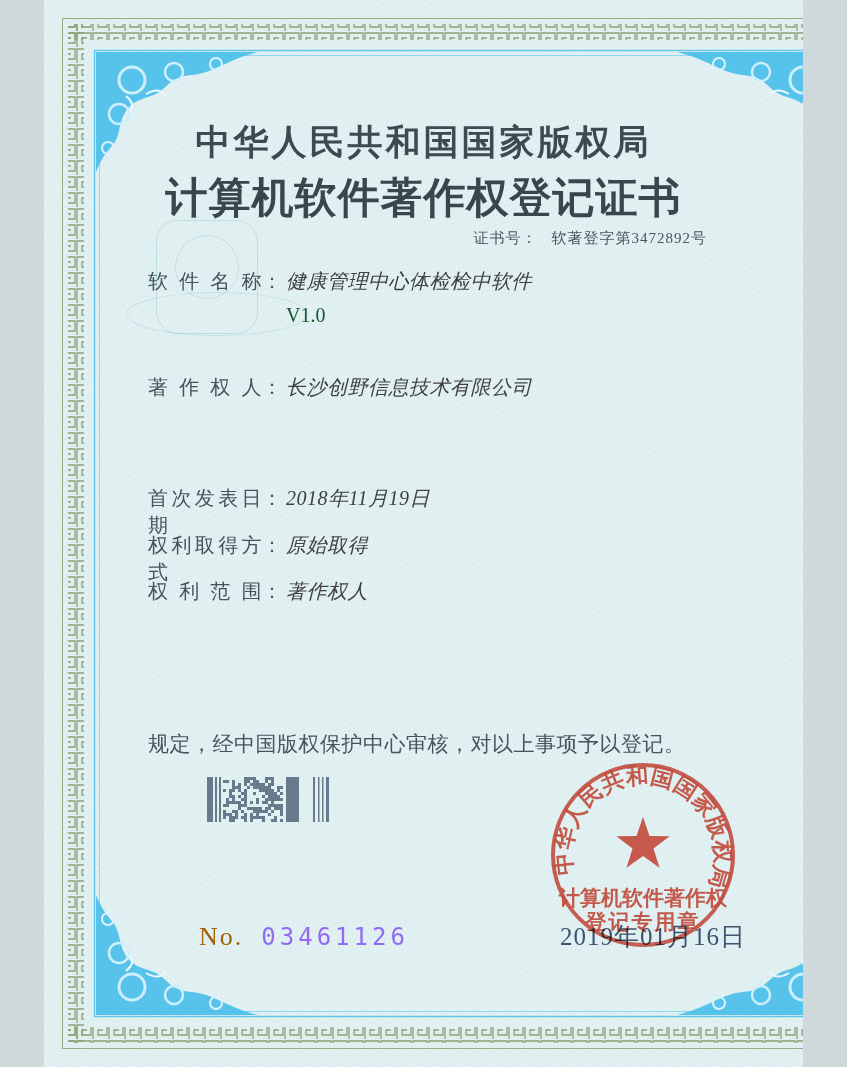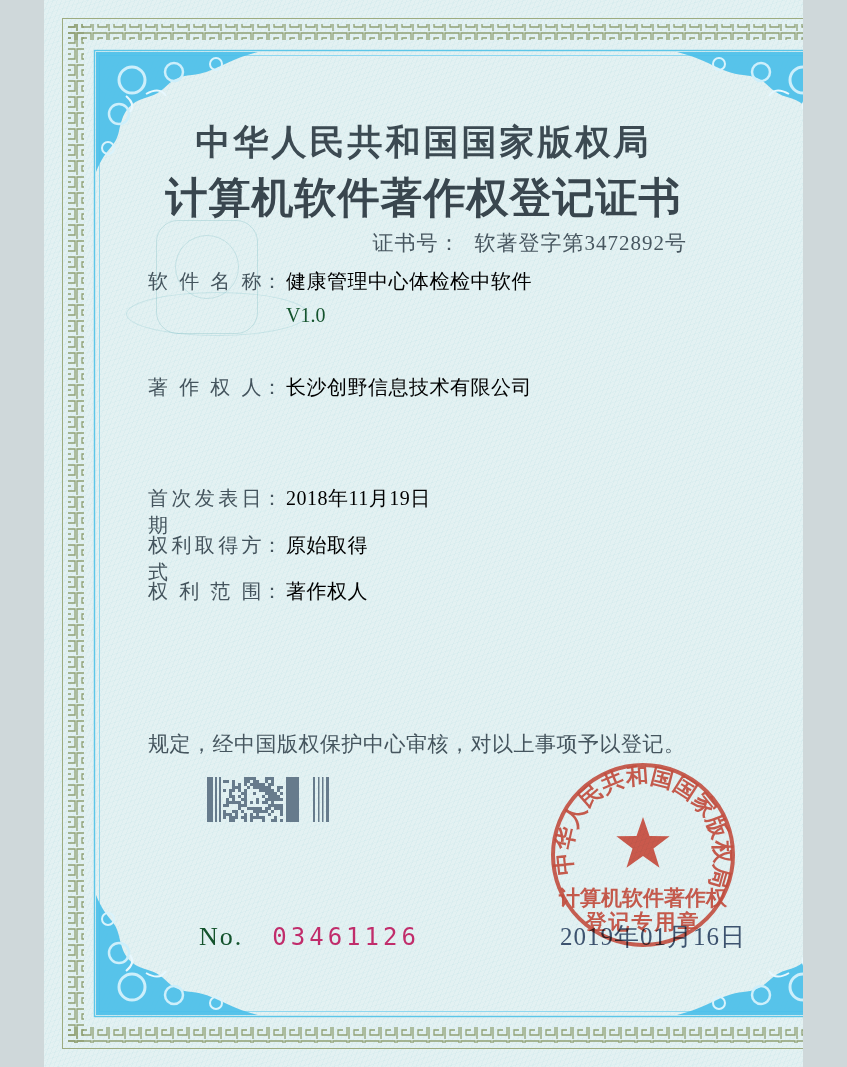--- a/index.html
+++ b/index.html
@@ -23,47 +23,47 @@
     top:119px;left:0;width:100%;text-align:center;
     font-size:35px;font-weight:700;letter-spacing:3px;
     color:#3c4a52;z-index:2;
   }
   .title2{
     top:170px;left:0;width:100%;text-align:center;
     font-size:42px;font-weight:700;letter-spacing:1px;
     color:#39464e;z-index:2;
   }
   .certno{
-    top:229px;right:116px;font-size:21px;color:#47565f;z-index:2;letter-spacing:1px;
+    top:229px;right:96px;font-size:15px;color:#47565f;z-index:2;letter-spacing:1px;
   }
   .certno .gap{display:inline-block;width:14px;}
   .frow{left:104px;z-index:2;color:#44545d;font-size:20px;letter-spacing:0.5px;}
   .flabel{display:inline-block;width:114px;text-align:justify;text-align-last:justify;vertical-align:top;}
-  .fvalue{position:absolute;left:138px;top:0;white-space:nowrap;color:#000000;}
+  .fvalue{position:absolute;left:138px;top:0;white-space:nowrap;color:#404040;font-style:italic;}
   .v2{z-index:2;color:#14532d;font-size:20px;margin-top:8px;}
   .statement{left:104px;width:652px;font-size:21px;color:#45555e;z-index:2;letter-spacing:0.5px;}
   .indent{padding-left:30px;}
   .watermark{
     top:220px;left:112px;width:100px;height:112px;z-index:1;
     border:1px solid rgba(130,190,196,0.35);border-radius:22px;
   }
   .watermark::after{
     content:"";position:absolute;left:18px;top:14px;width:62px;height:62px;
     border:1px solid rgba(130,190,196,0.3);border-radius:50%;
   }
   .watermark2{
     top:292px;left:82px;width:180px;height:42px;z-index:1;
     border:1px solid rgba(130,195,200,0.28);border-radius:50%;
   }
   .barcode{top:777px;left:163px;z-index:2;}
   .serial-row{top:922px;left:155px;z-index:2;}
-  .serial-prefix{font-size:26px;color:#14532d;letter-spacing:2px;}
+  .serial-prefix{font-size:26px;color:#a16207;letter-spacing:2px;}
   .serial-number{
     font-family:"DejaVu Sans Mono","Liberation Mono",monospace;
-    font-size:24px;color:#be185d;letter-spacing:4px;margin-left:25px;opacity:.9;
+    font-size:24px;color:#8b5cf6;letter-spacing:4px;margin-left:14px;opacity:.9;
   }
   .issue-date{
     top:920px;left:516px;z-index:2;
     font-size:25px;color:#3d536f;letter-spacing:1px;font-weight:500;
   }
   .seal{top:755px;left:499px;z-index:3;mix-blend-mode:multiply;pointer-events:none;}
   .seal text{font-family:"Liberation Serif","DejaVu Serif",serif;}
 </style>
 </head>
 <body>

